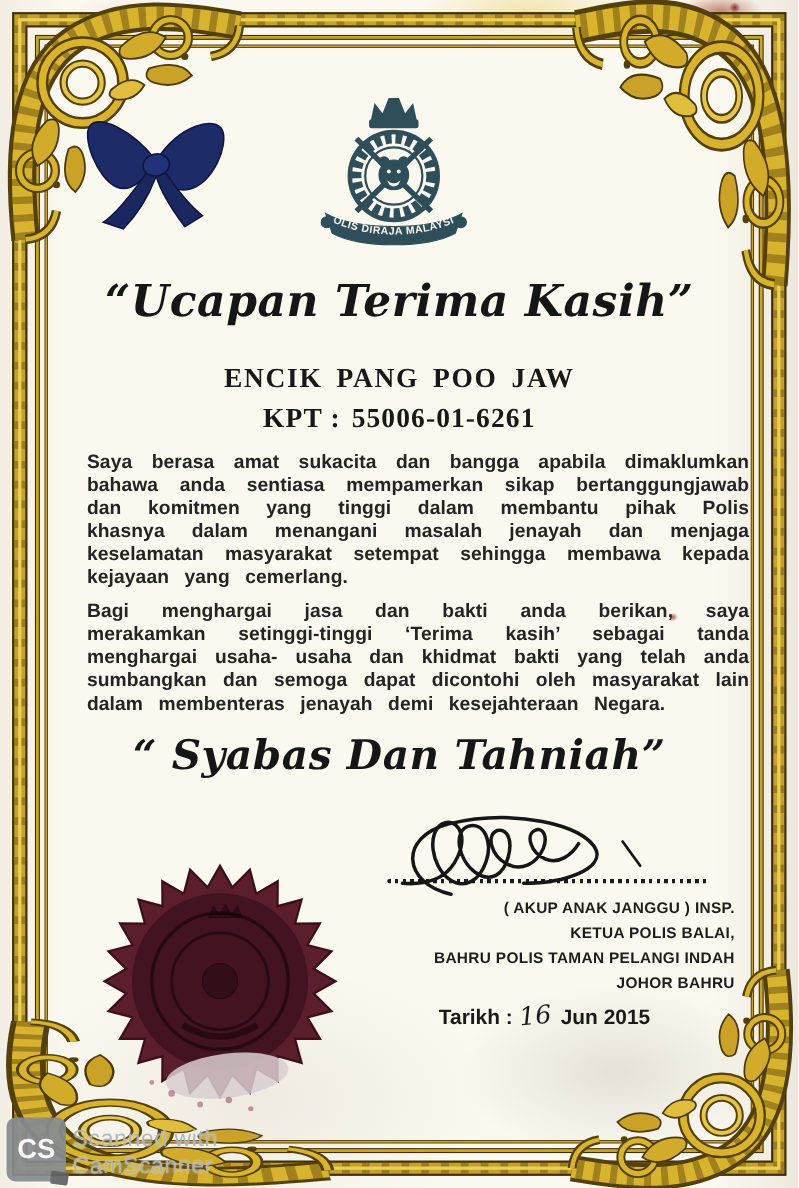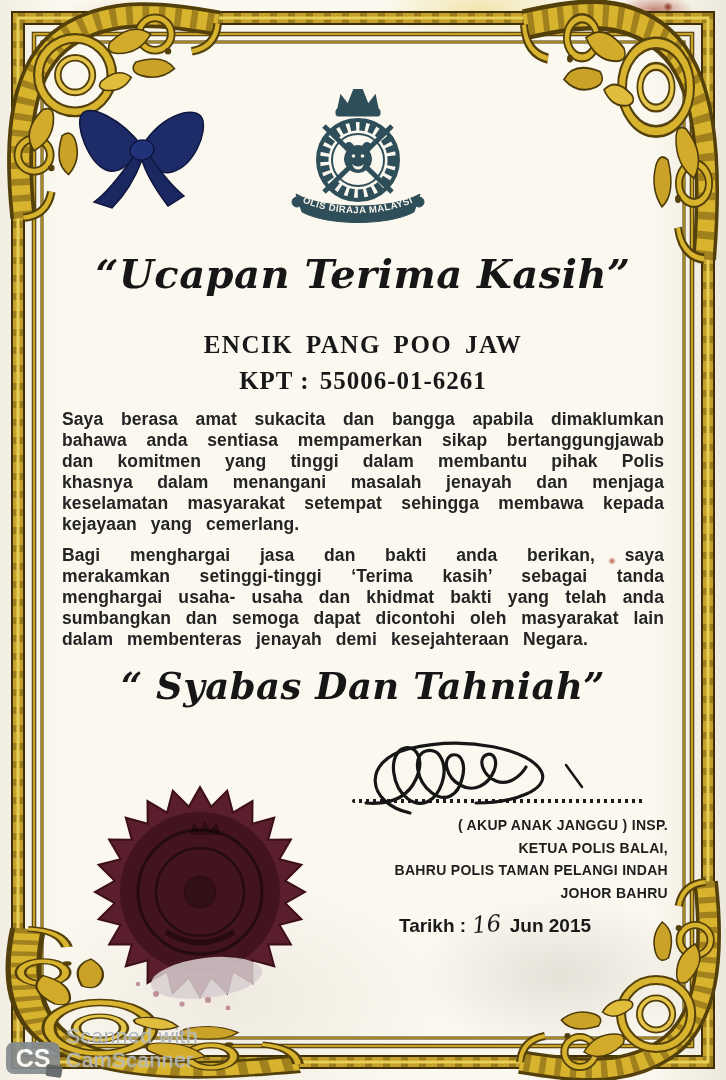--- a/index.html
+++ b/index.html
@@ -31,21 +31,21 @@
     top:331px; font-family:"Liberation Serif", serif; font-weight:bold;
     font-size:25px; letter-spacing:1.5px; word-spacing:5px; color:#181818;
   }
   .recipient-id {
     top:367px; font-family:"Liberation Serif", serif; font-weight:bold;
     font-size:25px; letter-spacing:1px; color:#181818;
   }
   .recipient-id .idnum { margin-left:10px; }
 
   .body-par {
-    left:62px; width:602px; font-weight:bold; font-size:17.5px; line-height:21px;
+    left:79px; width:602px; font-weight:bold; font-size:17.5px; line-height:21px;
     text-align:justify; word-spacing:9px; letter-spacing:.1px; color:#242424;
   }
   .p1 { top:409px; }
   .p2 { top:545px; }
 
   .sig-svg { left:356px; top:737px; z-index:4; }
   .dotline {
     left:352px; top:799px; width:294px; height:4px; z-index:3; border-radius:2px;
     background:repeating-linear-gradient(90deg,#1c1c1c 0 3px, transparent 3px 7px);
   }
@@ -58,21 +58,21 @@
     left:322px; top:911px; width:346px; text-align:center;
     font-weight:bold; font-size:19px; color:#1a1a1a;
   }
   .hand {
     display:inline-block; font-family:"DejaVu Serif", serif; font-style:italic;
     font-weight:normal; font-size:23px; transform:rotate(-5deg);
     margin:0 3px 0 6px;
   }
 
   .cs-badge {
-    left:6px; bottom:6px; width:54px; height:32px; background:#878c90;
+    left:6px; bottom:6px; width:54px; height:58px; background:#878c90;
     border-radius:8px; display:flex; align-items:center; justify-content:center;
     color:#fff; font-weight:bold; font-size:25px; z-index:9; opacity:.93;
   }
   .cs-badge::after {
     content:""; position:absolute; right:-2px; bottom:-3px; width:16px; height:12px;
     background:#5e6367; border-radius:2px; transform:rotate(8deg);
   }
   .cs-text {
     left:66px; bottom:8px; z-index:9; color:rgba(172,179,185,.95);
     font-size:21px; line-height:24px; letter-spacing:.5px;

